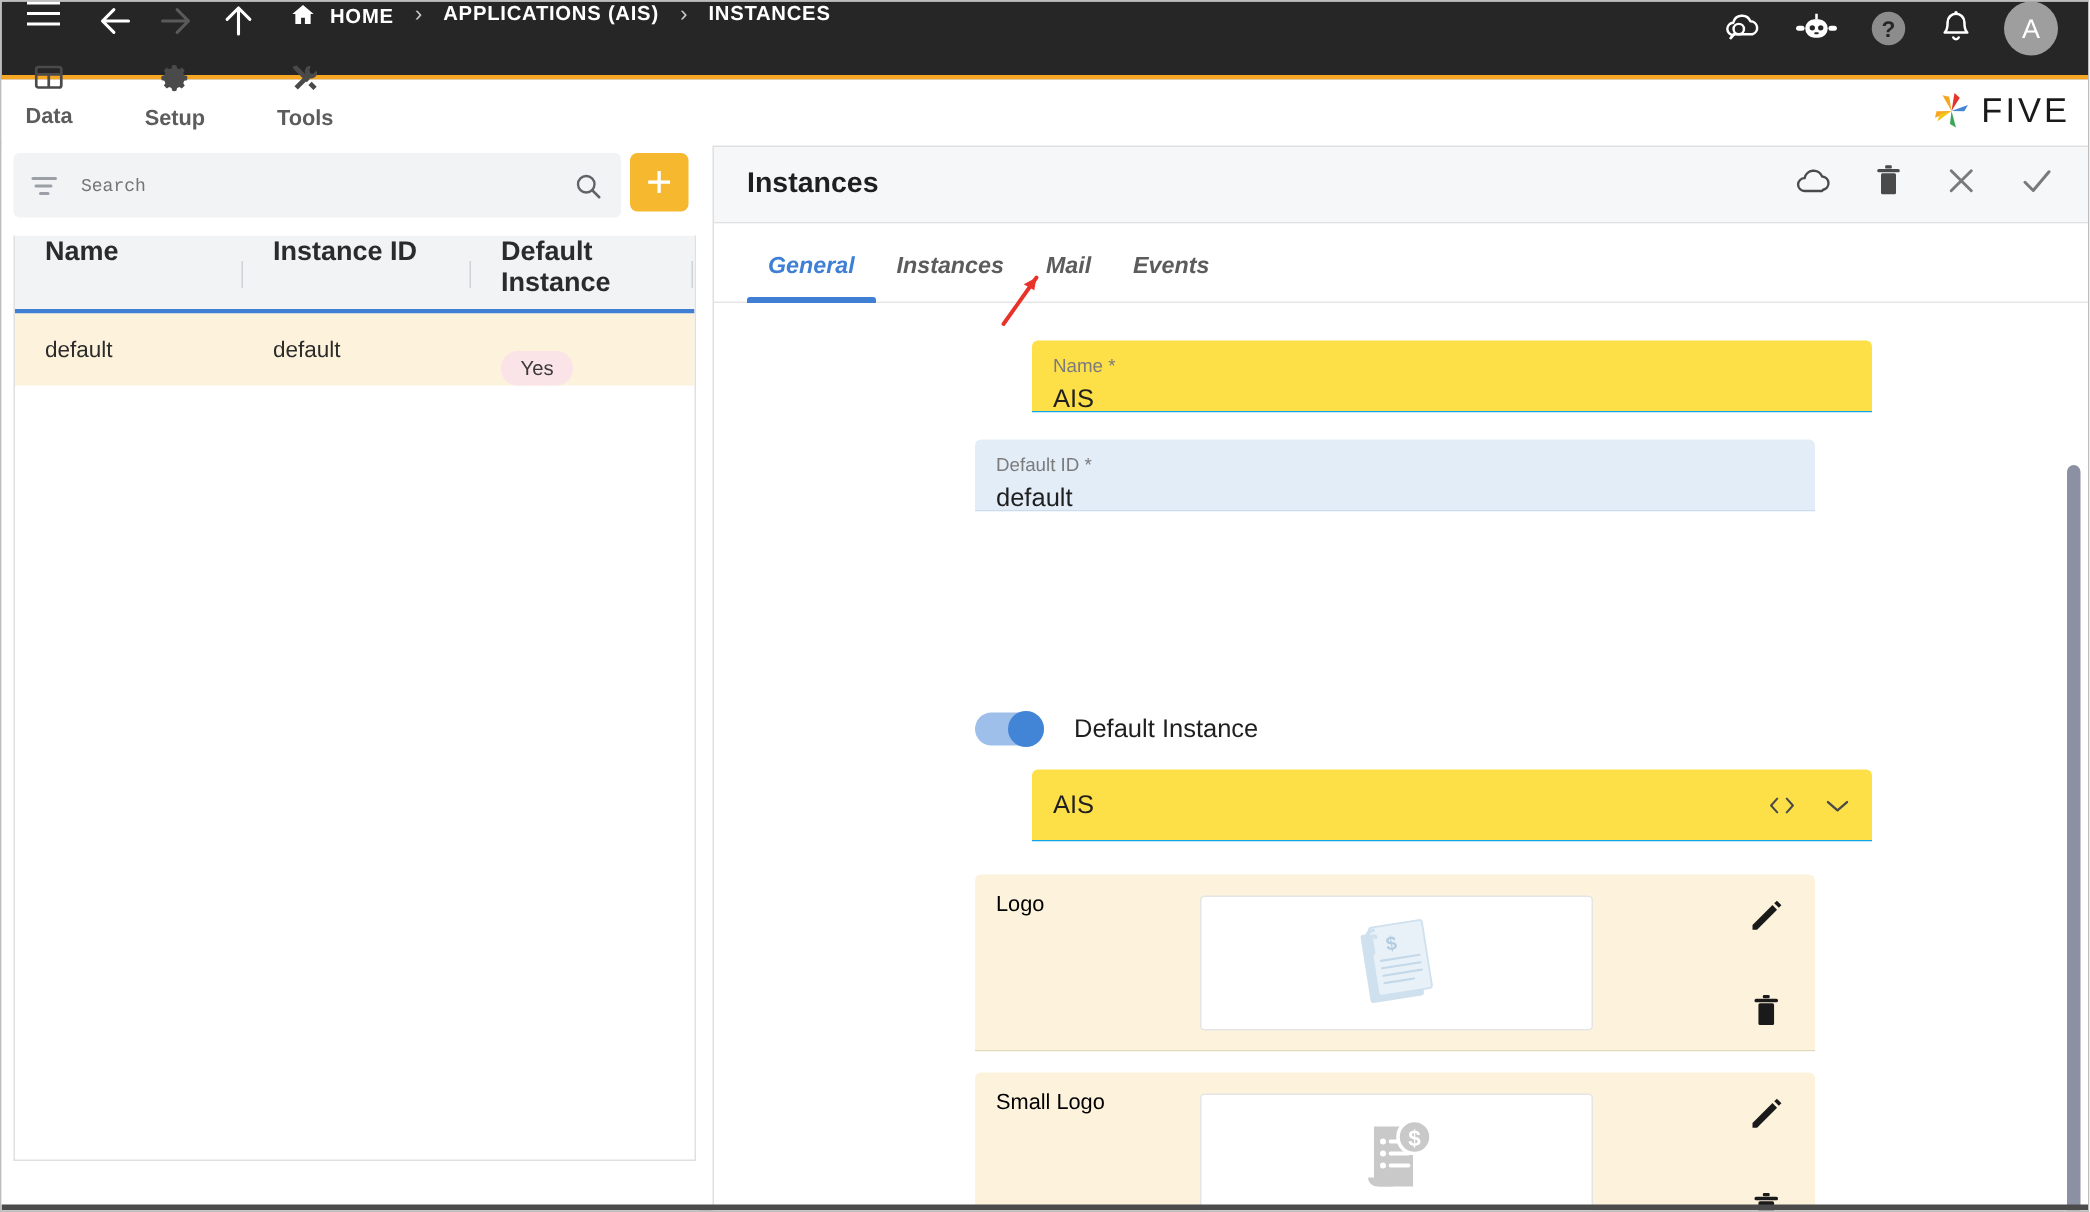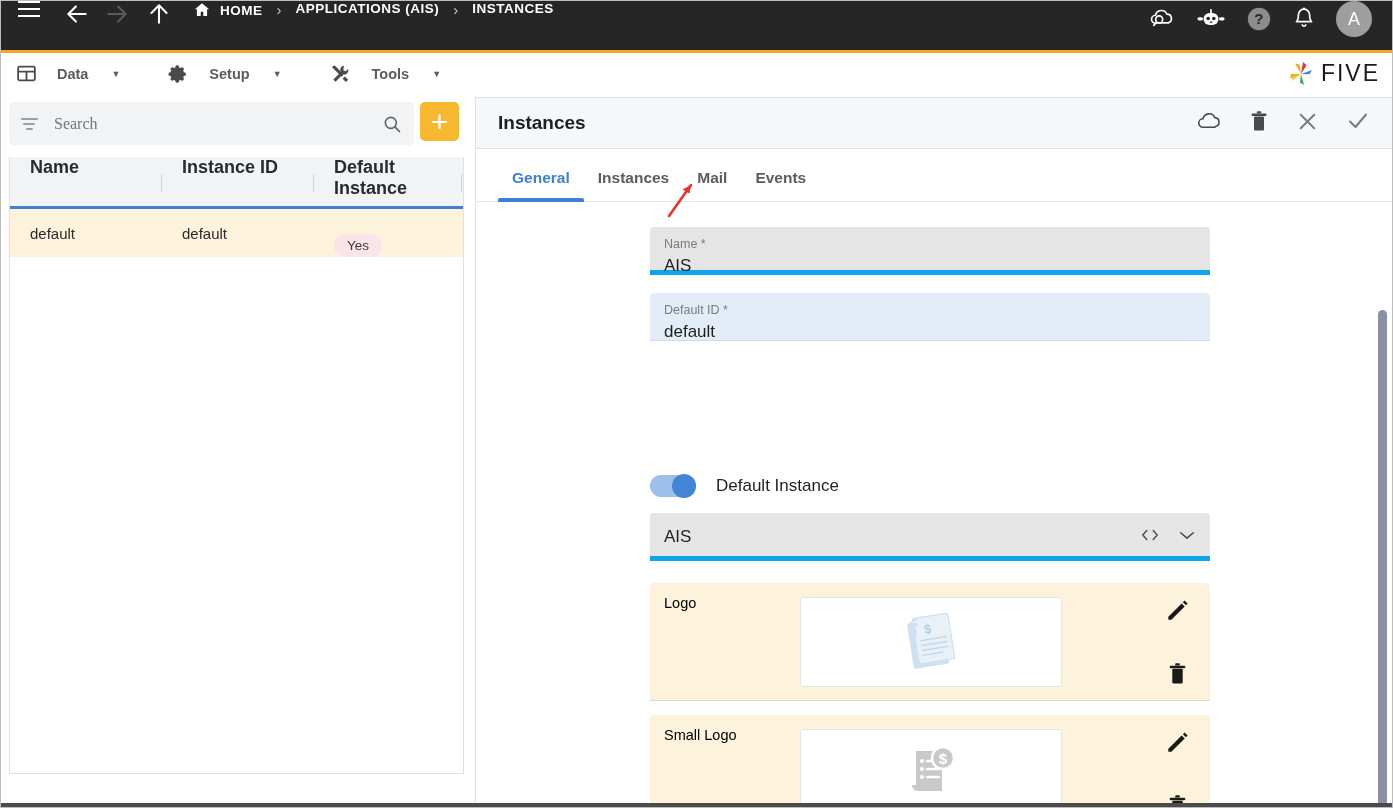--- a/index.html
+++ b/index.html
@@ -52,23 +52,23 @@
     font-size: 18px; font-weight: 400;
   }
 
   
   .menubar {
     position: absolute; left: 0; top: 52px; width: 1393px; height: 41px;
     background: #ffffff; display: flex; align-items: center;
     padding-left: 16px;
   }
   .menu-item {
-    display: flex; align-items: center; gap: 21px;
+    display: flex; align-items: center; gap: 9px;
     color: #5c5c5c; font-size: 14.5px; font-weight: 700;
-    margin-right: 48px; cursor: default;
+    margin-right: 48px; cursor: default; flex-direction: column;
   }
   .caret { font-size: 9px; color: #5c5c5c; margin-left: 2px; }
   .five-logo {
     margin-left: auto; margin-right: 14px;
     display: flex; align-items: center; gap: 5px;
   }
   .five-word {
     font-size: 23px; font-weight: 400; letter-spacing: 2px; color: #1a1a1a;
     font-family: "Liberation Sans", sans-serif;
   }
@@ -82,23 +82,23 @@
     position: absolute; left: 8px; top: 5px; width: 405px; height: 43px;
     background: #f1f3f4; border-radius: 4px;
     display: flex; align-items: center; padding: 0 12px;
   }
   .funnel { width: 17px; height: 12px; position: relative; flex: none; }
   .funnel i { position: absolute; left: 0; height: 2px; background: #9aa0a6; border-radius:1px; display:block;}
   .funnel i:nth-child(1){ top:0; width: 17px; }
   .funnel i:nth-child(2){ top:5px; width: 12px; left:2px;}
   .funnel i:nth-child(3){ top:10px; width: 7px; left:5px;}
   .search-ph {
-    margin-left: 14px; color: #9aa0a6; font-size: 16px; flex: 1;
+    margin-left: 14px; color: #9aa0a6; font-size: 12px; flex: 1;
     background: transparent; border: none; outline: none;
-    font-family: Liberation Serif, serif;
+    font-family: Liberation Mono, monospace;
   }
   .addbtn {
     position: absolute; left: 419px; top: 103px; width: 39px; height: 39px;
     background: #f5b82e; border-radius: 5px;
     display: flex; align-items: center; justify-content: center;
     color: #ffffff; font-size: 30px; font-weight: 300; line-height: 1;
   }
   .gridwrap {
     position: absolute; left: 8px; top: 60px; width: 455px; height: 617px;
     background: #ffffff; border: 1px solid #e0e0e0; border-top: none;
@@ -136,38 +136,38 @@
   }
   .rp-title { font-size: 19px; font-weight: 700; color: #1f1f1f; }
   .rp-actions { margin-left: auto; display: flex; align-items: center; gap: 27px; }
 
   .tabs {
     height: 53px; display: flex; align-items: flex-end; padding-left: 22px;
     border-bottom: 1px solid #e6e6e6; background: #ffffff; gap: 0;
   }
   .tab {
     font-size: 15.5px; font-weight: 700; color: #5c5c5c;
-    padding: 0 14px 14px 14px; position: relative; white-space: nowrap;
+    padding: 0 14px 14px 14px; position: relative; white-space: nowrap; font-style: italic;
   }
   .tab.active { color: #3f7fd4; }
   .tab.active::after {
     content: ""; position: absolute; left: 0; right: 0; bottom: -1px; height: 4px;
     background: #3f7fd4; border-radius: 2px 2px 0 0;
   }
 
   .formarea {
     position: absolute; left: 0; top: 105px; width: 916px; height: 604px;
     background: #ffffff; overflow: hidden;
   }
   .field {
     position: absolute; left: 174px; width: 560px;
     border-radius: 4px 4px 0 0;
     padding: 10px 14px 8px 14px;
   }
-  .field.cream { background: #e5e5e5; border-bottom: 5px solid #0ea5e9; }
+  .field.cream { background: #fde047; border-bottom: 1px solid #0ea5e9; margin-left: 38px; }
   .field.blue  { background: #e3edf8; border-bottom: 1px solid #cbdcf0; }
   .f-label { font-size: 12.5px; color: #7b7b7b; line-height: 15px; }
   .f-value { font-size: 17px; color: #1f1f1f; line-height: 24px; margin-top: 2px; }
   .f-icons { position: absolute; right: 13px; top: 50%; transform: translateY(-50%); display: flex; align-items: center; gap: 17px; }
 
   .toggle-row {
     position: absolute; left: 174px; top: 272px;
     display: flex; align-items: center; gap: 20px;
   }
   .toggle {

